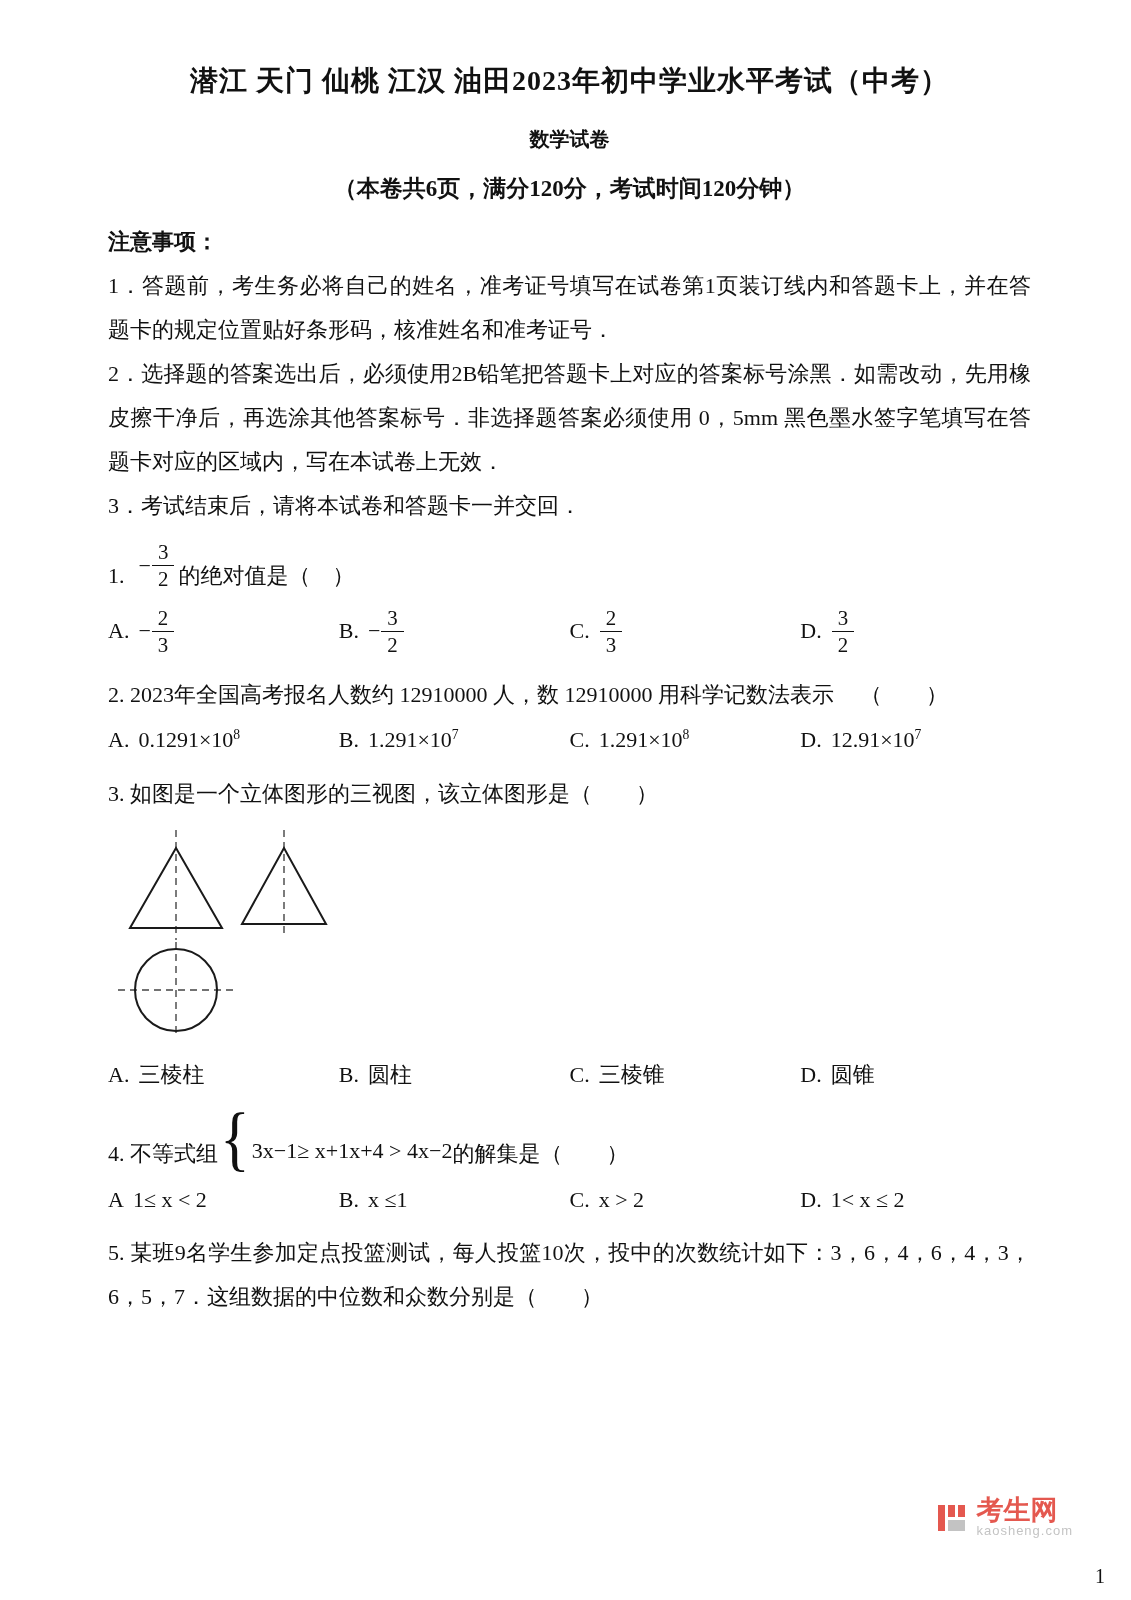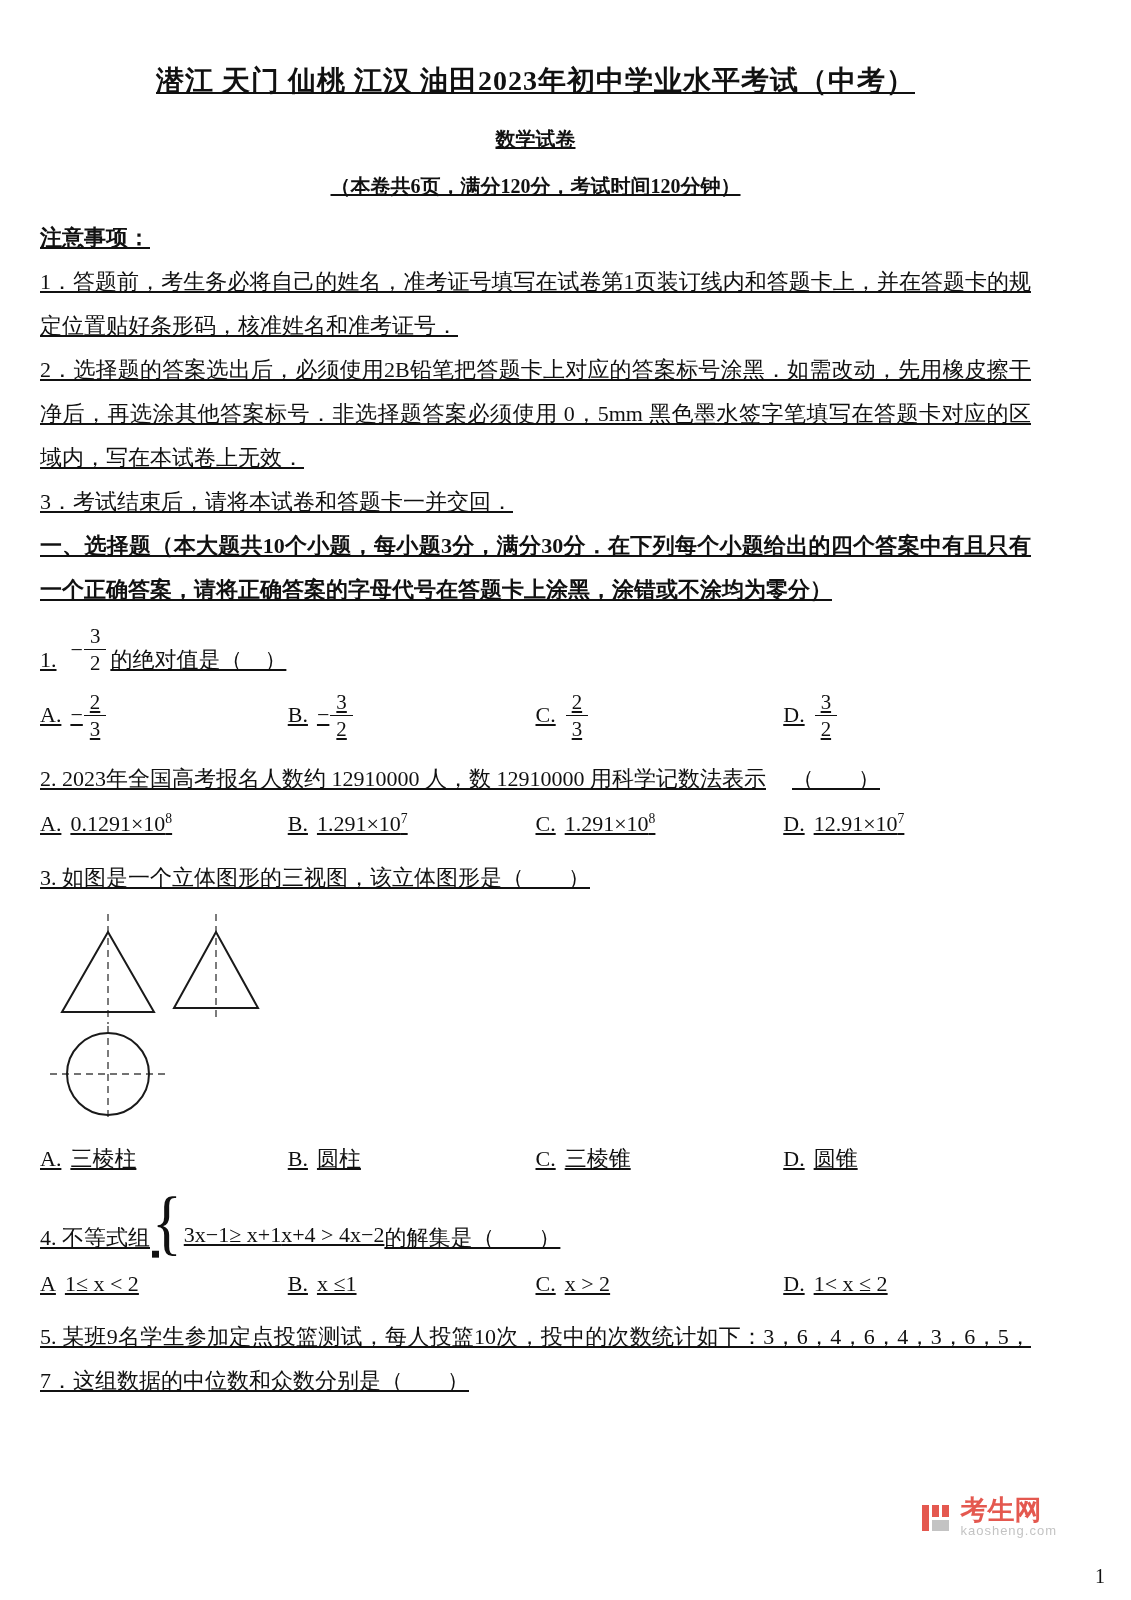--- a/index.html
+++ b/index.html
@@ -4,29 +4,28 @@
 <style>
   * { box-sizing: border-box; margin: 0; padding: 0; }
   html, body { background: #ffffff; }
   body { width: 1131px; font-family: "Liberation Serif", "DejaVu Serif", serif; color: #111; }
   .page {
     position: relative;
     width: 1131px;
     height: 1600px;
     background: #ffffff;
     overflow: hidden;
-    padding: 62px 100px 0 40px;
+    padding: 62px 100px 0 108px;
     font-size: 22px;
-    text-decoration: underline;
   }
   
   .head { text-align: center; }
   .head h1 { font-size: 28px; font-weight: bold; letter-spacing: 1px; margin-bottom: 26px; }
   .head h2 { font-size: 20px; font-weight: bold; margin-bottom: 20px; }
-  .head .meta { font-size: 20px; font-weight: bold; margin-bottom: 16px; }
+  .head .meta { font-size: 23px; font-weight: bold; margin-bottom: 16px; }
   
   .para { line-height: 2.0; text-align: justify; }
   .bold { font-weight: bold; }
   .notice-head { font-weight: bold; line-height: 2.0; }
   
   .q { margin-top: 12px; line-height: 2.0; }
   .options { display: flex; margin: 8px 0 16px 0; }
   .opt { flex: 1; display: flex; align-items: center; gap: 9px; line-height: 1.4; }
   .olabel { white-space: nowrap; }
   
@@ -36,21 +35,21 @@
   .frac-wrap { display: inline-flex; align-items: center; gap: 1px; }
   .raised { vertical-align: 10px; margin-left: 14px; margin-right: 4px; }
   sup { font-size: 0.62em; vertical-align: super; }
   
   .system-row { display: flex; align-items: flex-end; margin-top: 16px; }
   .brace { font-size: 62px; font-weight: 400; line-height: 1; transform: scaleY(1.15); margin: 0 2px; }
   .sys-lines { display: inline-flex; flex-direction: row; line-height: 1.55; font-size: 22px; margin-top: 22px; }
   
   .figure { margin: 10px 0 6px 8px; }
   
-  .watermark { position: absolute; right: 74px; bottom: 62px; display: flex; align-items: center; gap: 8px; opacity: 0.9; }
+  .watermark { position: absolute; right: 58px; bottom: 62px; display: flex; align-items: center; gap: 8px; opacity: 0.9; }
   .wm-text { display: flex; flex-direction: column; line-height: 1.05; }
   .wm-name { color: #e2473d; font-weight: bold; font-size: 27px; font-family: "Liberation Sans", sans-serif; }
   .wm-domain { color: #bdbdbd; font-size: 13px; letter-spacing: 1px; font-family: "Liberation Sans", sans-serif; }
   .page-num { position: absolute; right: 26px; bottom: 12px; font-size: 20px; color: #111; }
   .paren-gap { margin-left: 26px; }
 </style>
 </head>
 <body>
 
 <div class="page">
@@ -59,21 +58,20 @@
     <h1>潜江 天门 仙桃 江汉 油田2023年初中学业水平考试（中考）</h1>
     <h2>数学试卷</h2>
     <div class="meta">（本卷共6页，满分120分，考试时间120分钟）</div>
   </header>
 
   <p class="notice-head">注意事项：</p>
   <p class="para">1．答题前，考生务必将自己的姓名，准考证号填写在试卷第1页装订线内和答题卡上，并在答题卡的规定位置贴好条形码，核准姓名和准考证号．</p>
   <p class="para">2．选择题的答案选出后，必须使用2B铅笔把答题卡上对应的答案标号涂黑．如需改动，先用橡皮擦干净后，再选涂其他答案标号．非选择题答案必须使用 0，5mm 黑色墨水签字笔填写在答题卡对应的区域内，写在本试卷上无效．</p>
   <p class="para">3．考试结束后，请将本试卷和答题卡一并交回．</p>
 
-  <p class="para bold">一、选择题（本大题共10个小题，每小题3分，满分30分．在下列每个小题给出的四个答案中有且只有一个正确答案，请将正确答案的字母代号在答题卡上涂黑，涂错或不涂均为零分）</p>
 
   <div class="q">
     <span>1.</span><span class="frac-wrap raised">
         <span>−</span>
         <span class="frac">
           <span class="num">3</span>
           <span class="den">2</span>
         </span>
       </span><span>的绝对值是（　）</span>
   </div>

